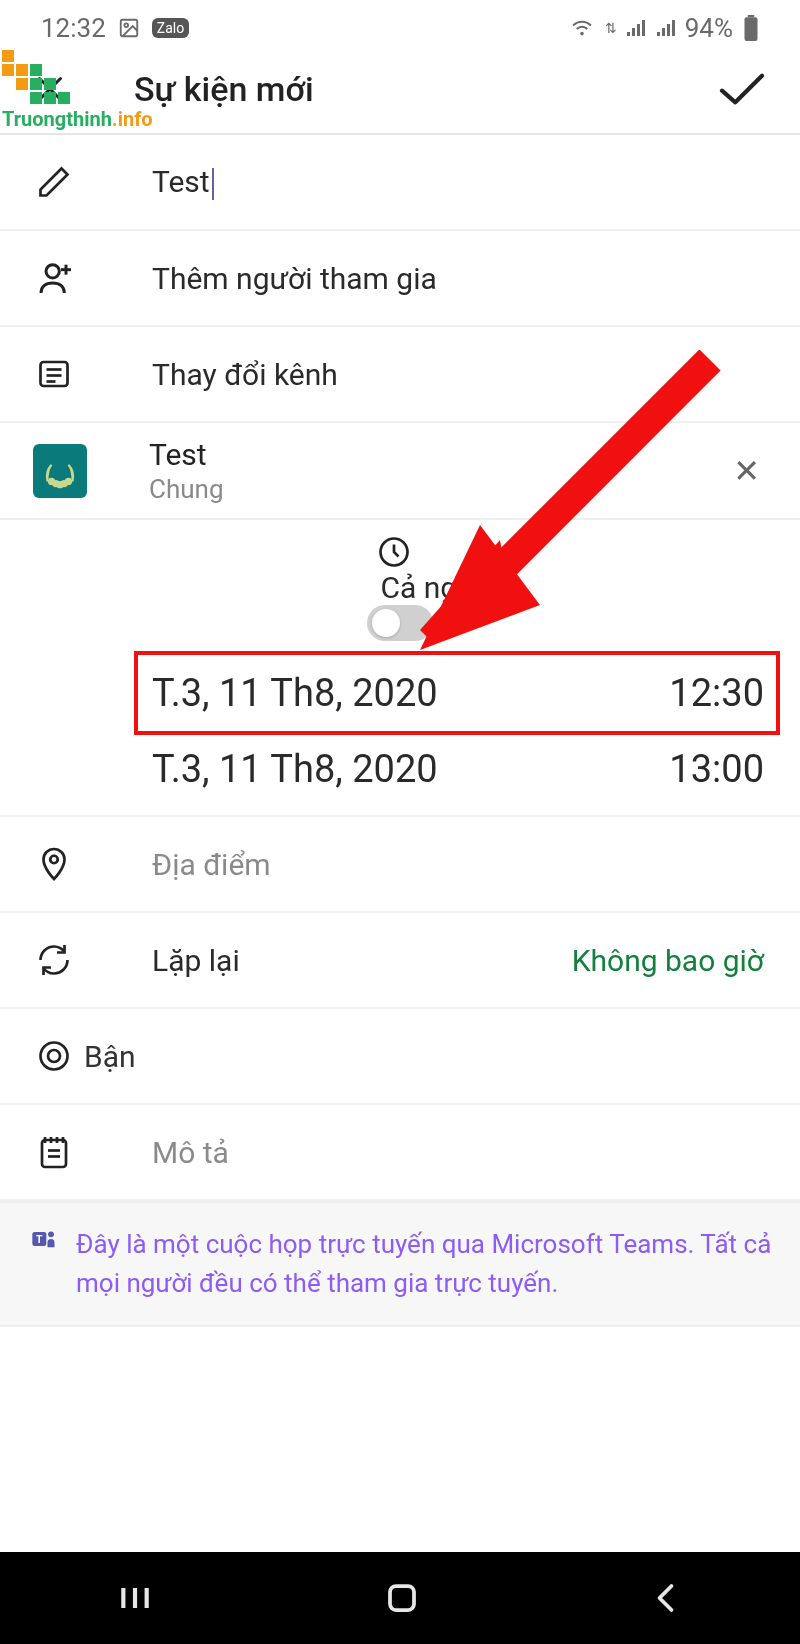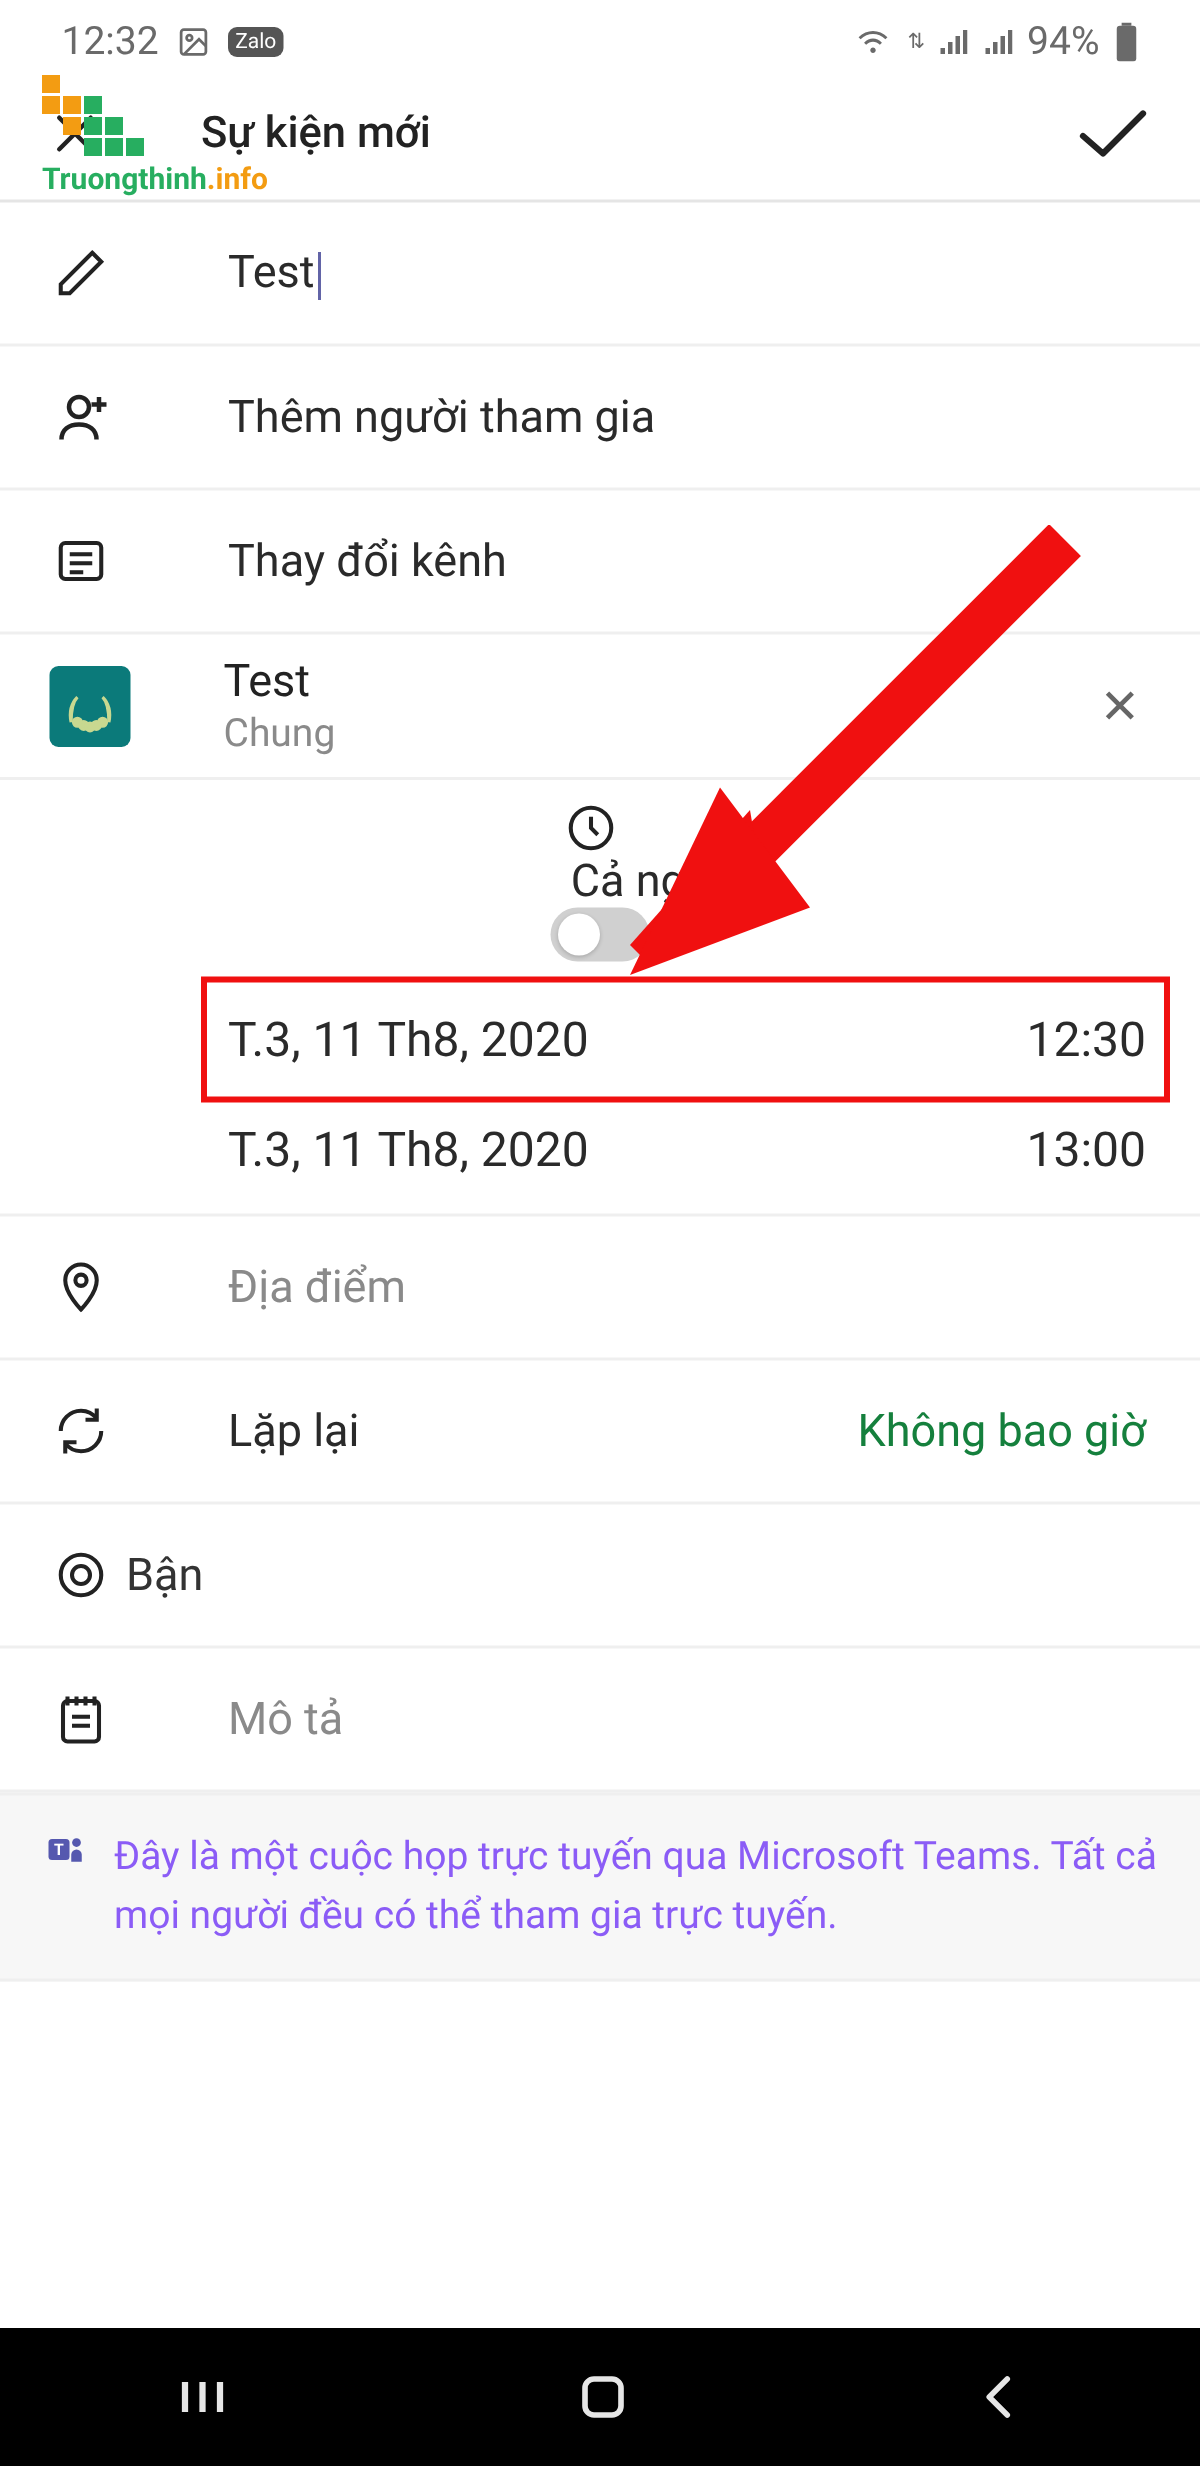--- a/index.html
+++ b/index.html
@@ -32,21 +32,21 @@
       font-size: 14px;
       padding: 2px 5px;
       font-weight: normal;
       text-align: center;
     }
     
     
     .watermark {
       position: absolute;
       top: 50px;
-      left: 28px;
+      left: 2px;
       z-index: 10;
     }
     .watermark-squares {
       display: grid;
       grid-template-columns: repeat(6, 12px);
       grid-template-rows: repeat(4, 12px);
       gap: 2px;
       margin-bottom: 3px;
     }
     .ws { width: 12px; height: 12px; background: transparent; }
@@ -59,21 +59,21 @@
     
     .header {
       display: flex;
       align-items: center;
       padding: 14px 24px 24px 32px;
       border-bottom: 2px solid #e5e5e5;
     }
     .close-btn { width: 48px; text-align: left; }
     .header-title {
       flex: 1;
-      font-size: 29px;
+      font-size: 34px;
       font-weight: 500;
       margin-left: 54px;
     }
     .confirm-btn { width: 60px; text-align: right; }
     
     
     .row {
       display: flex;
       align-items: center;
       min-height: 96px;
@@ -147,21 +147,21 @@
       left: 5px;
       box-shadow: 0 1px 3px rgba(0,0,0,0.2);
     }
     
     
     .dt-row {
       display: flex;
       align-items: center;
       padding: 16px 36px 16px 152px;
       min-height: 76px;
-      font-size: 32px;
+      font-size: 38px;
       color: #2a2a2a;
       justify-content: center;
     }
     .dt-row .date { flex: 1; }
     .dt-row .time { }
     .highlight-box {
       position: absolute;
       border: 4px solid #f01010;
       left: 134px;
       right: 20px;

